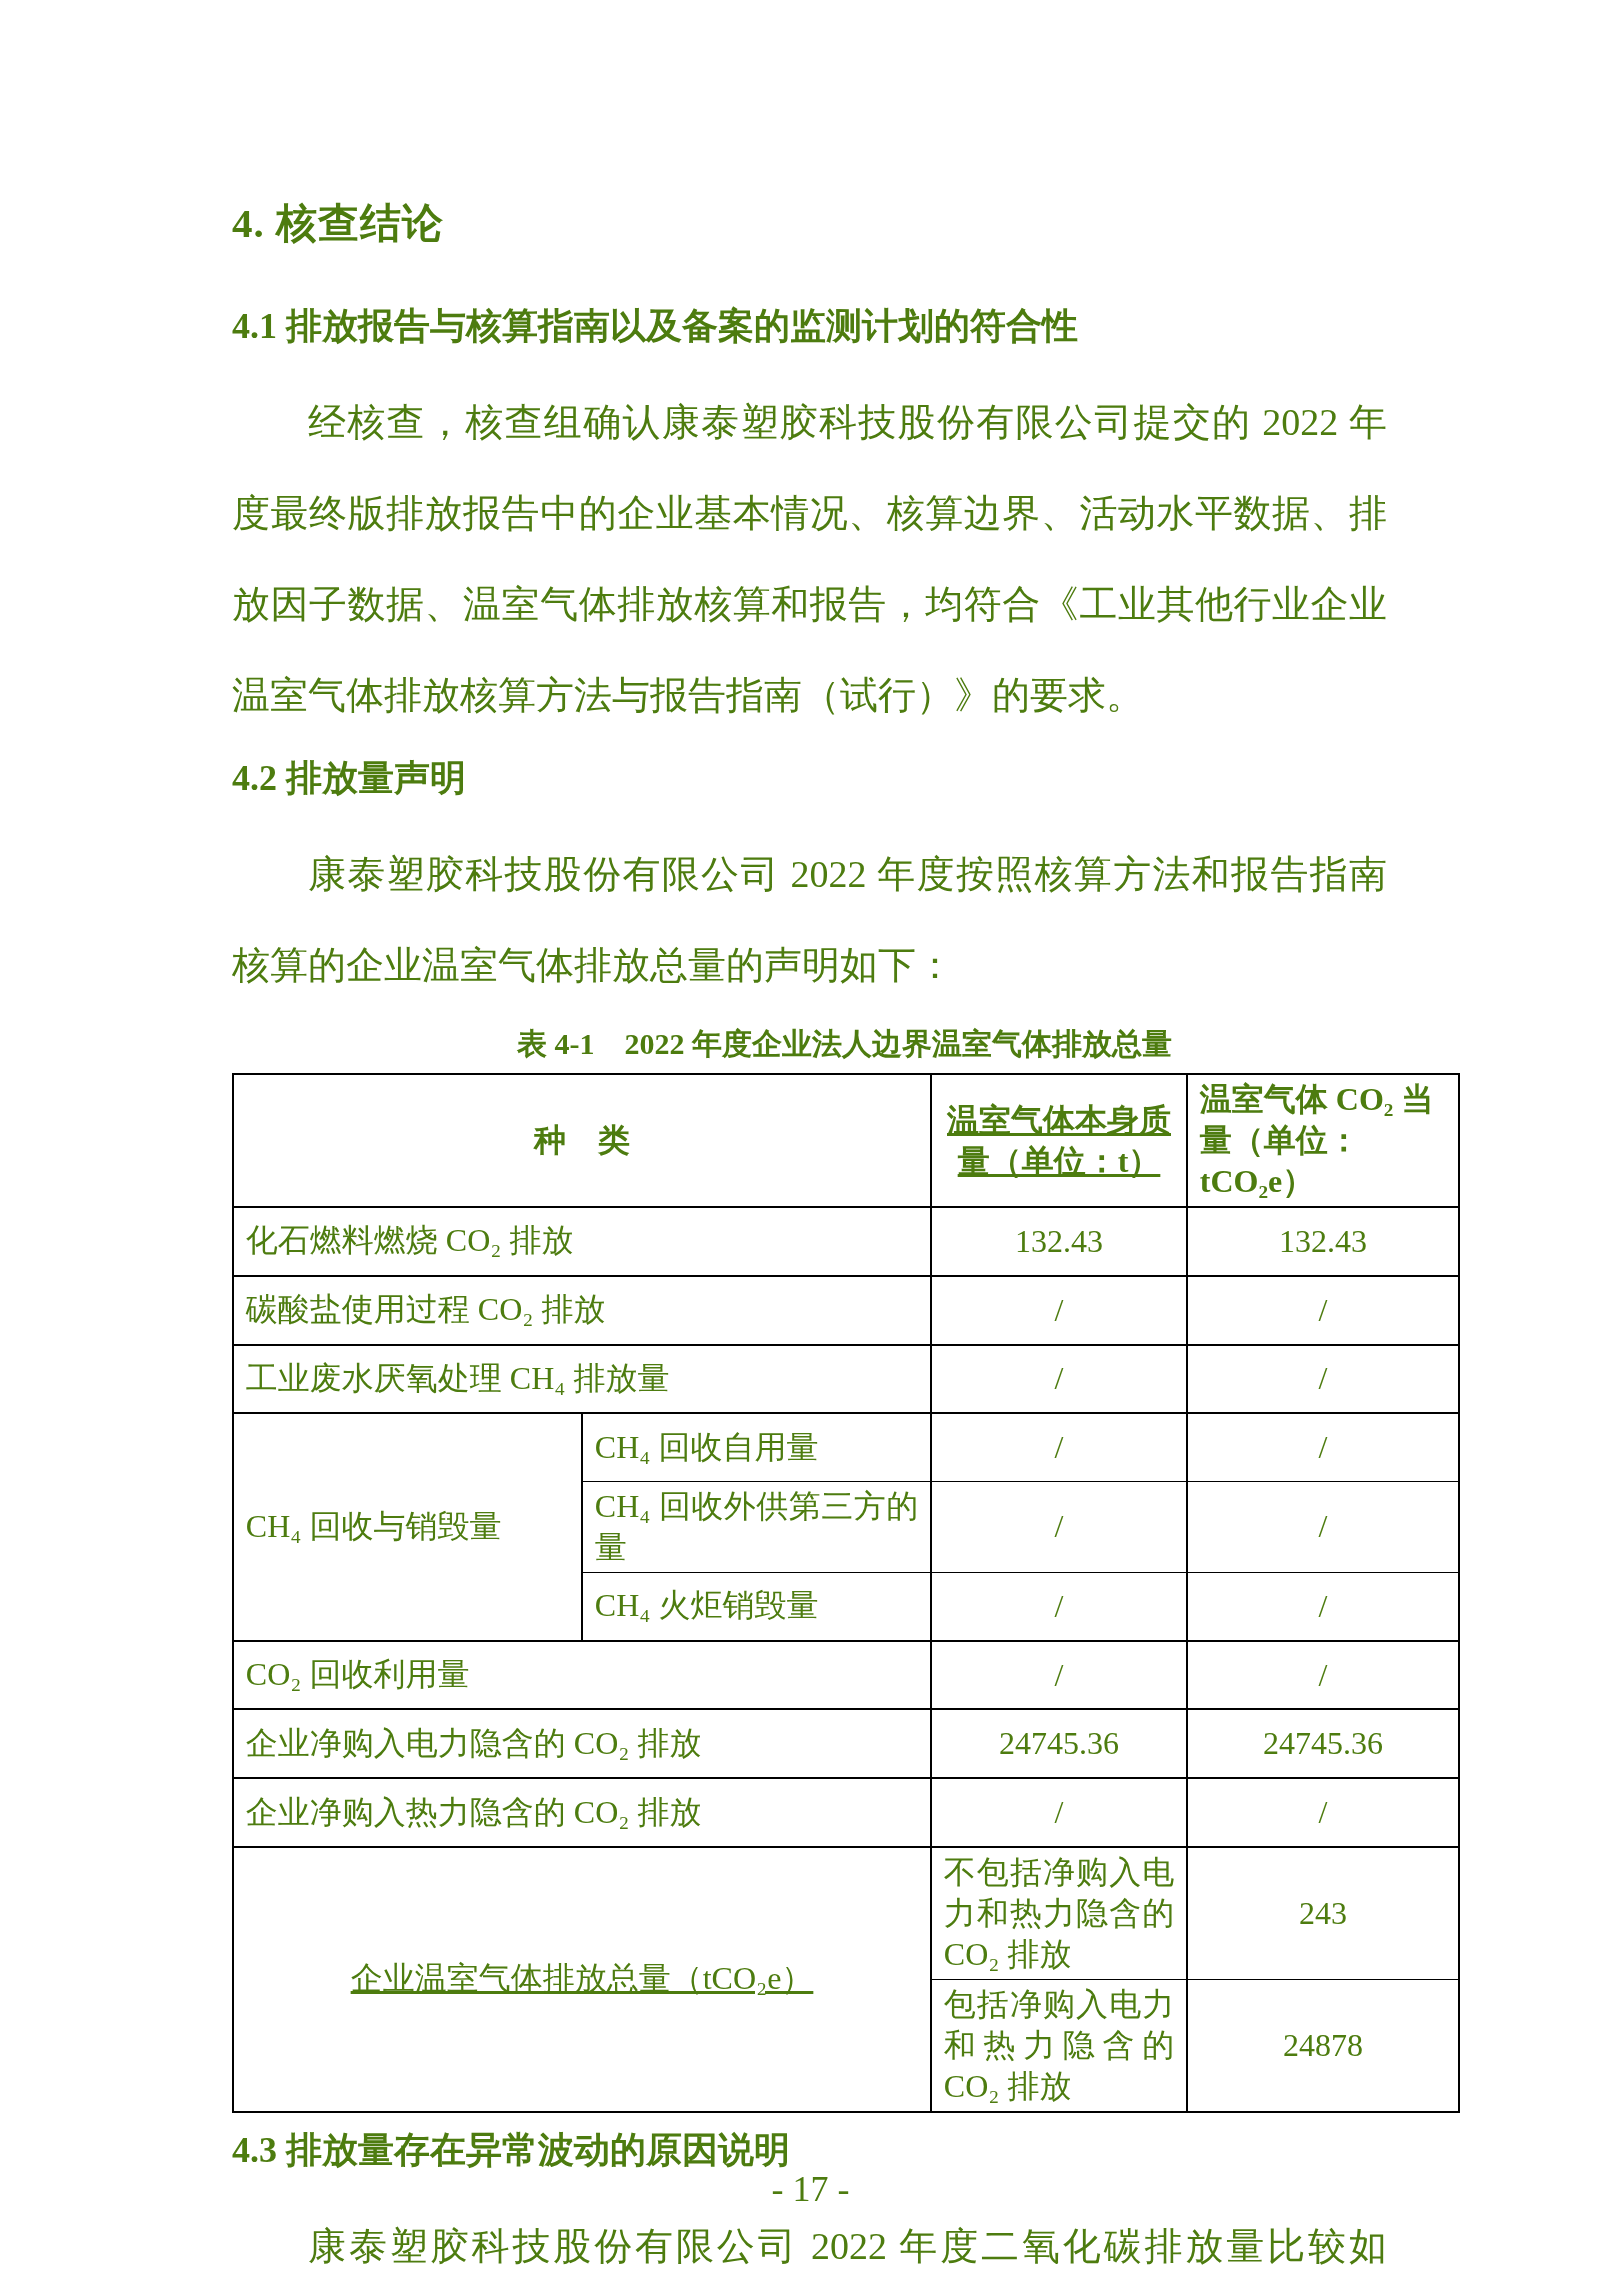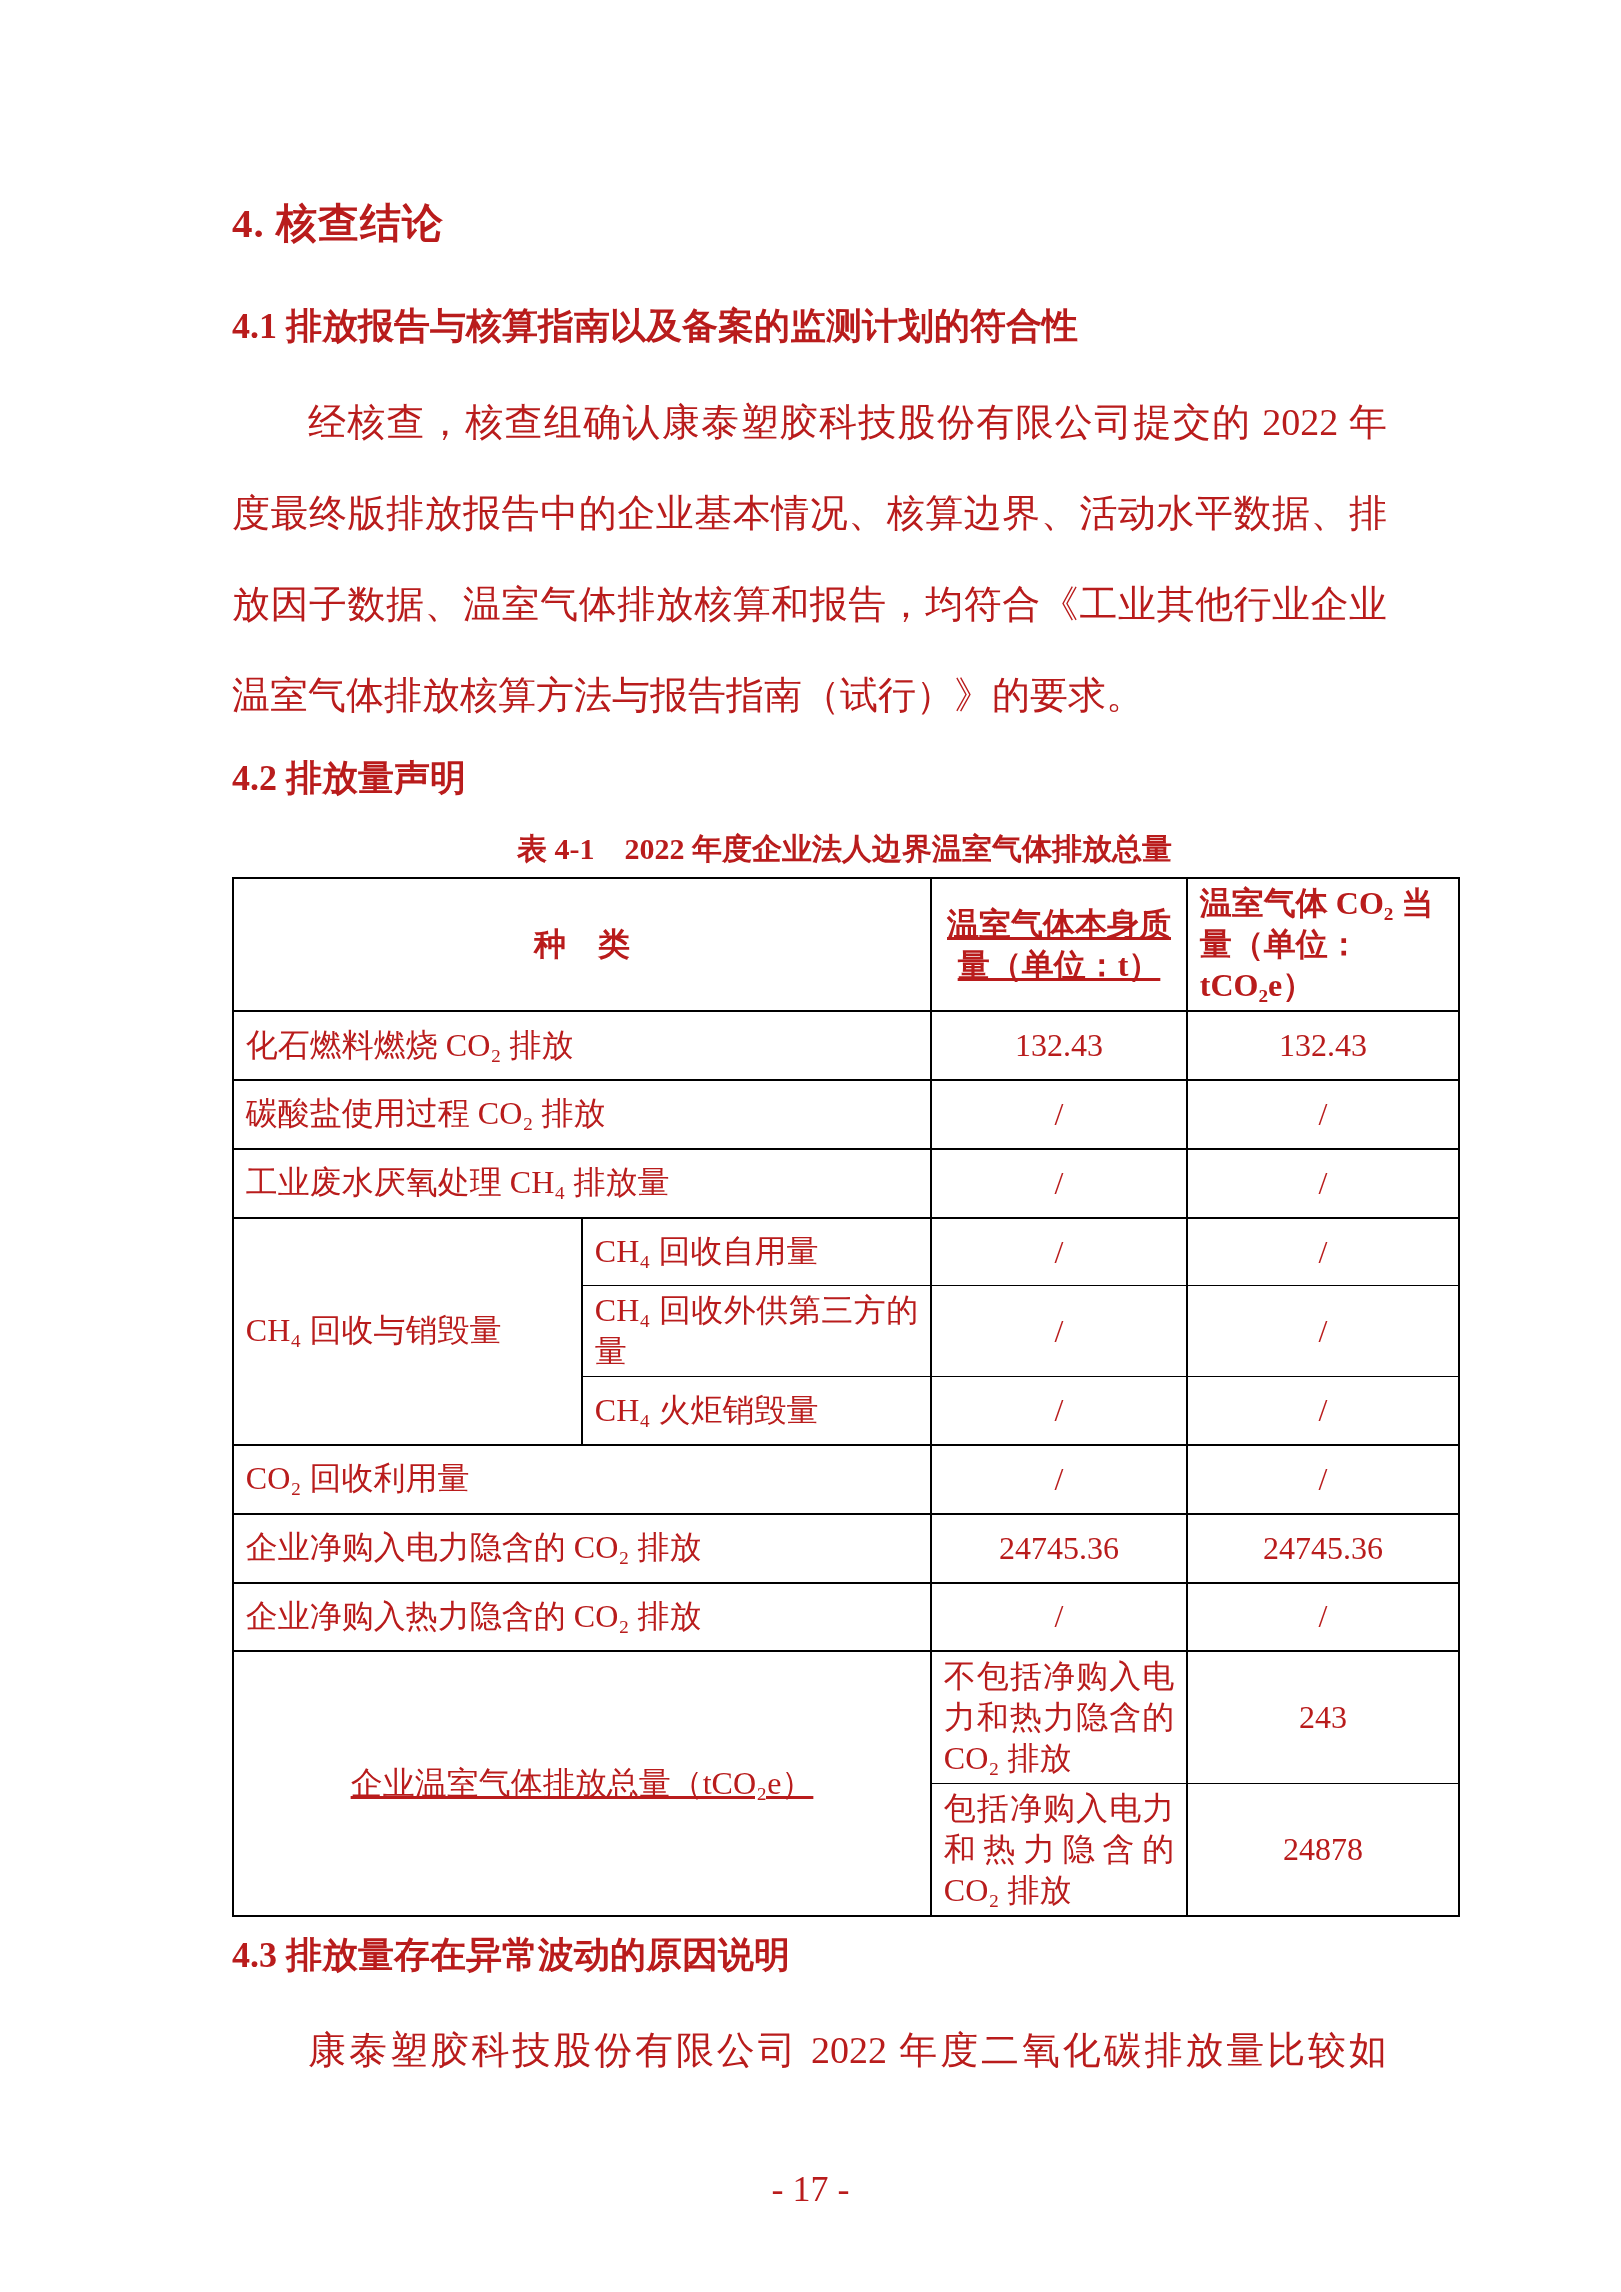--- a/index.html
+++ b/index.html
@@ -1,21 +1,21 @@
 <!DOCTYPE html>
 <html><head>
 <meta charset="utf-8">
 <style>
   html,body { margin:0; padding:0; background:#888; }
   .page {
     position:relative;
     width:1621px; height:2293px;
     margin:0 auto;
     background:#ffffff;
-    color:#b91c1c;
+    color:#4d7c0f;
     font-family:"Liberation Serif","DejaVu Serif",serif;
     overflow:hidden;
   }
   .content { position:absolute; left:232px; top:196px; width:1228px; }
 
   .h1 { font-size:41px; font-weight:bold; margin:0 0 51px 0; letter-spacing:1px; }
   .h2 { font-size:36px; font-weight:bold; margin:0 0 25.5px 0; }
 
   .para { width:1155px; font-size:38px; margin:0 0 13.7px 0; }
   .para .line { line-height:91px; text-align:justify; text-align-last:justify; }
@@ -56,20 +56,24 @@
 
     <div class="h2">4.1 排放报告与核算指南以及备案的监测计划的符合性</div>
     <div class="para">
       <div class="line first">经核查，核查组确认康泰塑胶科技股份有限公司提交的 2022 年</div>
       <div class="line">度最终版排放报告中的企业基本情况、核算边界、活动水平数据、排</div>
       <div class="line">放因子数据、温室气体排放核算和报告，均符合《工业其他行业企业</div>
       <div class="line last">温室气体排放核算方法与报告指南（试行）》的要求。</div>
     </div>
 
     <div class="h2">4.2 排放量声明</div>
+    <div class="para">
+      <div class="line first">康泰塑胶科技股份有限公司 2022 年度按照核算方法和报告指南</div>
+      <div class="line last">核算的企业温室气体排放总量的声明如下：</div>
+    </div>
 
     <div class="tbl-title">表 4-1　2022 年度企业法人边界温室气体排放总量</div>
 
     <table class="em">
       <colgroup>
         <col style="width:349px">
           <col style="width:349px">
           <col style="width:256px">
           <col style="width:272px">
       </colgroup>

